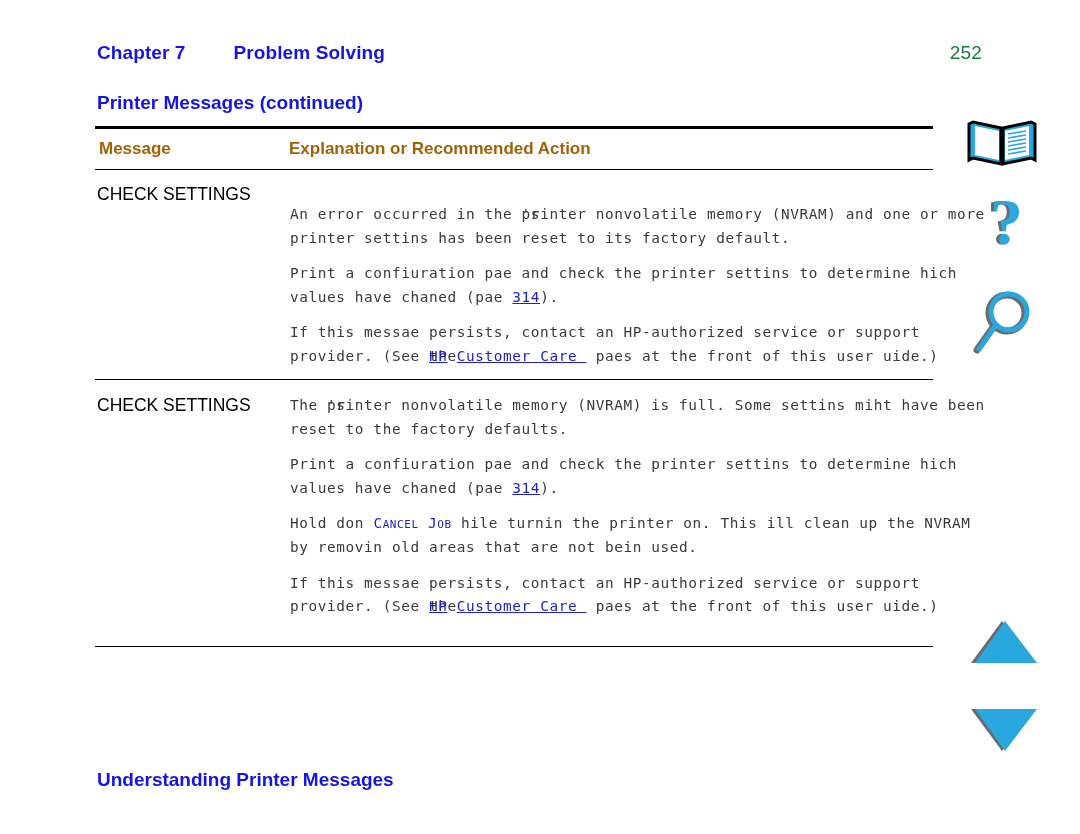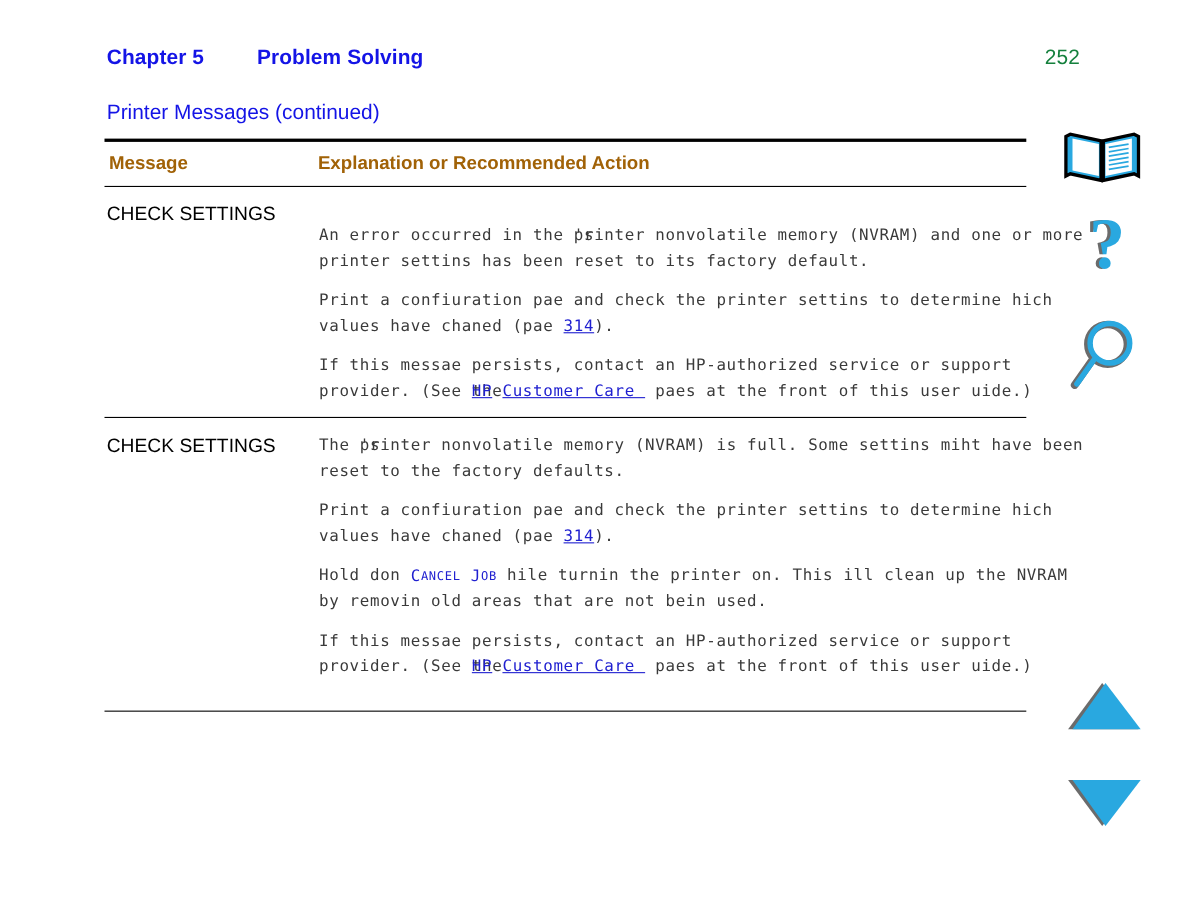--- a/index.html
+++ b/index.html
@@ -42,21 +42,21 @@
     font-weight: 400;
     letter-spacing: 0.2px;
   }
 
   .table-title {
     position: absolute;
     left: 97px;
     top: 92px;
     color: #1414e6;
     font-size: 19px;
-    font-weight: 400;
+    font-weight: 700;
   }
 
   
   .rule-thick {
     position: absolute;
     left: 95px;
     top: 126px;
     width: 838px;
     height: 3px;
     background: #000000;
@@ -175,21 +175,21 @@
   .icon-up    { left: 969px; top: 618px; width: 70px; height: 48px; }
   .icon-down  { left: 969px; top: 706px; width: 70px; height: 48px; }
   .nav-icon svg { display: block; width: 100%; height: 100%; }
 </style>
 </head>
 <body>
 
 <div class="page">
 
   <div class="chapter-line">
-    <span class="chapter-label">Chapter 5</span>
+    <span class="chapter-label">Chapter 7</span>
     <span>Problem Solving</span>
   </div>
 
   <div class="page-number">252</div>
 
   <div class="table-title">Printer Messages (continued)</div>
 
   <div class="rule-thick"></div>
   <div class="rule-thin-1"></div>
   <div class="rule-thin-2"></div>
@@ -212,20 +212,21 @@
     <div>CHECK SETTINGS</div>
   </div>
 
   <div class="body-col" style="top:394px;">
     <div class="para" id="p2-1">The <span class="overlap"><span class="under">printer</span><span class="over">'s</span></span> nonvolatile memory (NVRAM) is full. Some settins miht have been reset to the factory defaults.</div>
     <div class="para" id="p2-2">Print a confiuration pae and check the printer settins to determine hich values have chaned (pae <span class="link">314</span>).</div>
     <div class="para" id="p2-3">Hold don <span class="keyname">C<span class="sc">ANCEL</span></span> <span class="keyname">J<span class="sc">OB</span></span> hile turnin the printer on. This ill clean up the NVRAM by removin old areas that are not bein used.</div>
     <div class="para" id="p2-4">If this messae persists, contact an HP-authorized service or support provider. (See <span class="overlap"><span class="under">the</span><span class="over over-blue">HP</span></span><span class="link">Customer Care </span> paes at the front of this user uide.)</div>
   </div>
 
+  <div class="footer">Understanding Printer Messages</div>
 
   <div class="nav-icon icon-book">
     <svg viewBox="0 0 78 56">
       <path d="M6 10 L10 8 L38 14 L38 50 L10 44 L6 46 Z" fill="#29a8e0" stroke="#000" stroke-width="3"></path>
       <path d="M72 10 L68 8 L40 14 L40 50 L68 44 L72 46 Z" fill="#29a8e0" stroke="#000" stroke-width="3"></path>
       <path d="M12 12 L36 17 L36 46 L12 41 Z" fill="#ffffff"></path>
       <path d="M66 12 L42 17 L42 46 L66 41 Z" fill="#ffffff"></path>
       <g stroke="#29a8e0" stroke-width="1.6">
         <line x1="45" y1="20" x2="63" y2="17"></line>
         <line x1="45" y1="24" x2="63" y2="21"></line>

